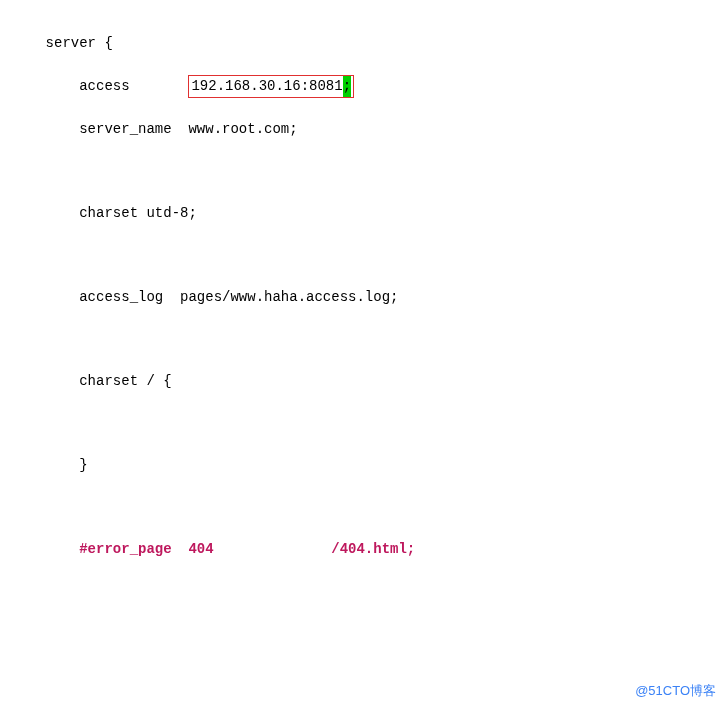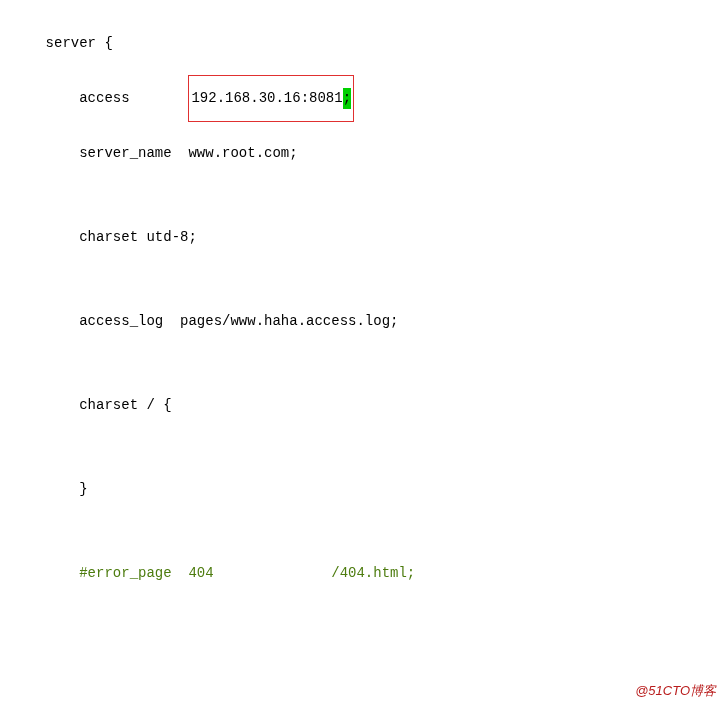--- a/index.html
+++ b/index.html
@@ -12,40 +12,39 @@
     background: #fff;
     width: 724px;
     height: 706px;
     position: relative;
   }
   .code-container {
     white-space: pre;
     padding: 12px 0 0 12px;
   }
   .line { display: block; }
-  .comment { color: #4d7c0f; }
+  .comment { color: #be185d; font-weight: bold; }
   .red-box {
     border: 1px solid #e03030;
-    padding: 12px 2px;
+    padding: 0 2px;
     display: inline-block;
   }
   .green-cursor {
     background: #00d000;
     color: #000;
     display: inline-block;
     width: 8px;
   }
   .watermark {
     position: absolute;
     bottom: 6px;
     right: 8px;
-    color: #b91c1c;
+    color: #3b82f6;
     font-family: Arial, sans-serif;
     font-size: 13px;
-    font-style: italic;
   }
 </style>
 </head>
 <body>
 
 <div class="code-container">
 <span class="line"><span>    </span><span>server {</span></span>
 <span class="line"><span>        </span><span>access       </span><span class="red-box"><span>192.168.30.16:8081</span><span class="green-cursor">;</span></span></span>
 <span class="line"><span>        </span><span>server_name  www.root.com;</span></span>
 <span class="line"> </span>

